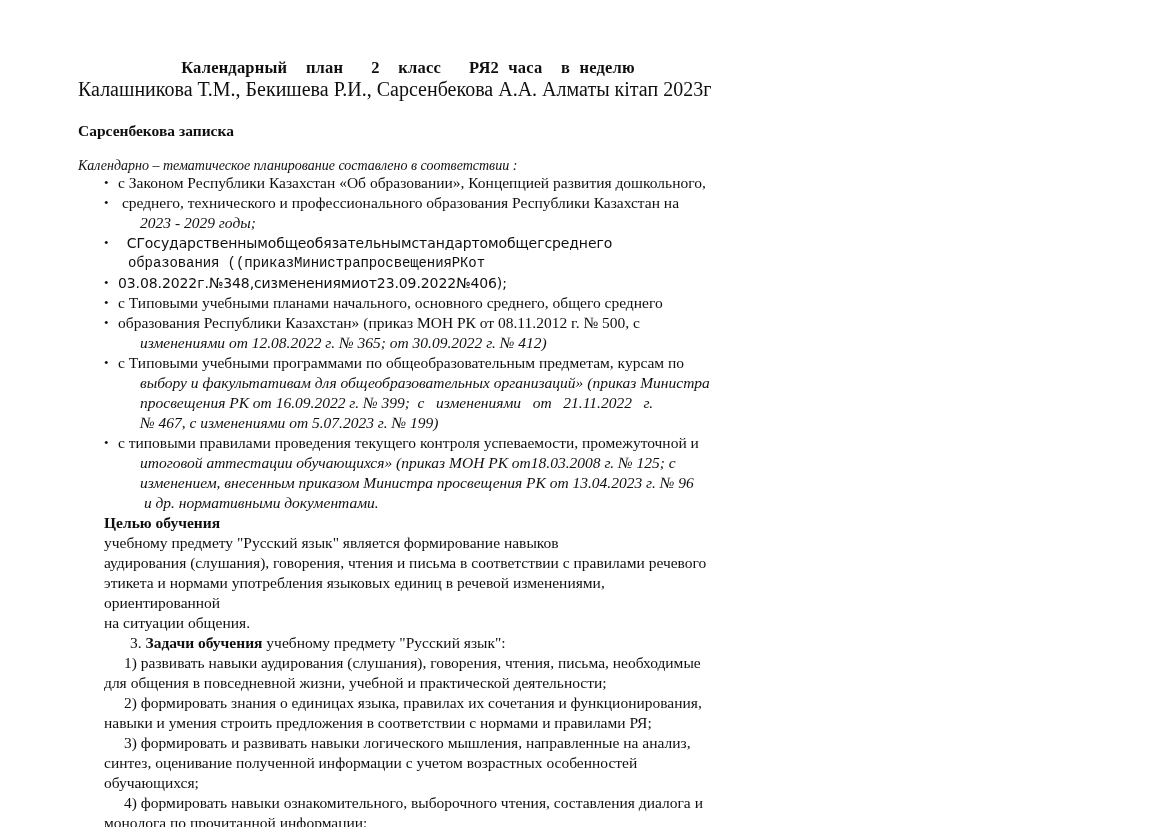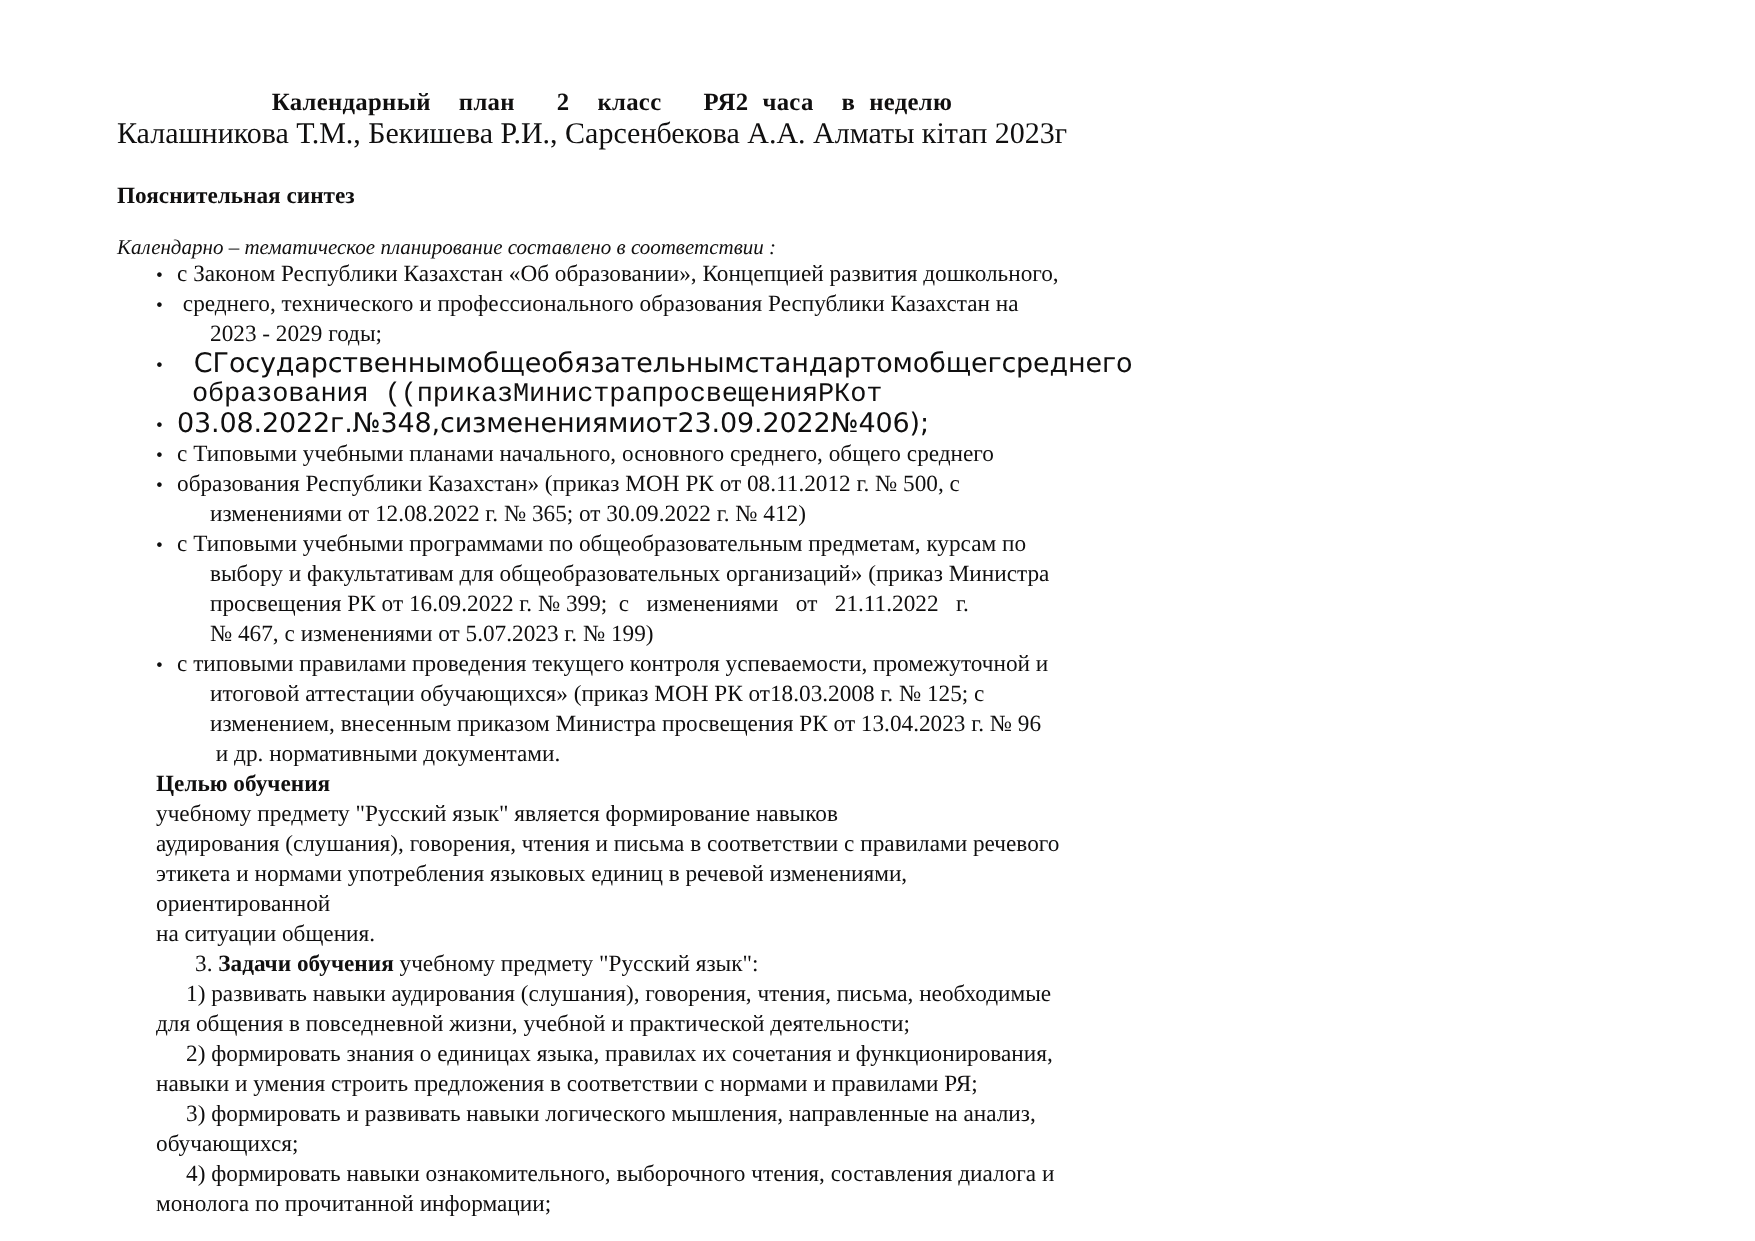--- a/index.html
+++ b/index.html
@@ -84,28 +84,29 @@
     top: 0;
     font-size: 13px;
     line-height: 20px;
   }
   .bullet-line {
     display: block;
     white-space: pre;
   }
   .bullet-line.cont {
     padding-left: 22px;
+    font-style: italic;
   }
   .bullet-line.cont-sm {
     padding-left: 10px;
     font-family: Liberation Mono, monospace;
   }
   .sans-run {
     font-family: "DejaVu Sans", "Liberation Sans", sans-serif;
-    font-size: 18px;
+    font-size: 14px;
     letter-spacing: -0.1px;
   }
 
   
   .bi { margin-bottom: 0; }
 
   
   .body-block {
     position: absolute;
     left: 104px;
@@ -122,21 +123,21 @@
 </style>
 </head>
 <body>
 
 <div class="page">
 
   <div class="doc-title">Календарный  план   2  класс   РЯ2 часа  в неделю</div>
 
   <div class="authors">Калашникова Т.М., Бекишева Р.И., Сарсенбекова А.А. Алматы кітап 2023г</div>
 
-  <div class="section-heading">Пояснительная синтез</div>
+  <div class="section-heading">Сарсенбекова записка</div>
 
   <div class="lead-italic">Календарно – тематическое планирование составлено в соответствии :</div>
 
   <div class="bullet-list">
 
     <div class="bullet-item bi">
       <span class="bullet-dot">•</span>
       <span class="bullet-line">с Законом Республики Казахстан «Об образовании», Концепцией развития дошкольного,</span>
     </div>
 
@@ -196,20 +197,21 @@
 
     <p class="indent-1"><span>3. </span><span class="bold">Задачи обучения</span><span> учебному предмету "Русский язык":</span></p>
 
     <p class="indent-2"><span>1) </span><span>развивать навыки аудирования (слушания), говорения, чтения, письма, необходимые</span></p>
     <p>для общения в повседневной жизни, учебной и практической деятельности;</p>
 
     <p class="indent-2"><span>2) </span><span>формировать знания о единицах языка, правилах их сочетания и функционирования,</span></p>
     <p>навыки и умения строить предложения в соответствии с нормами и правилами РЯ;</p>
 
     <p class="indent-2"><span>3) </span><span>формировать и развивать навыки логического мышления, направленные на анализ,</span></p>
+    <p>синтез, оценивание полученной информации с учетом возрастных особенностей</p>
     <p>обучающихся;</p>
 
     <p class="indent-2"><span>4) </span><span>формировать навыки ознакомительного, выборочного чтения, составления диалога и</span></p>
     <p>монолога по прочитанной информации;</p>
 
   </div>
 
 </div>
 
 </body></html>

